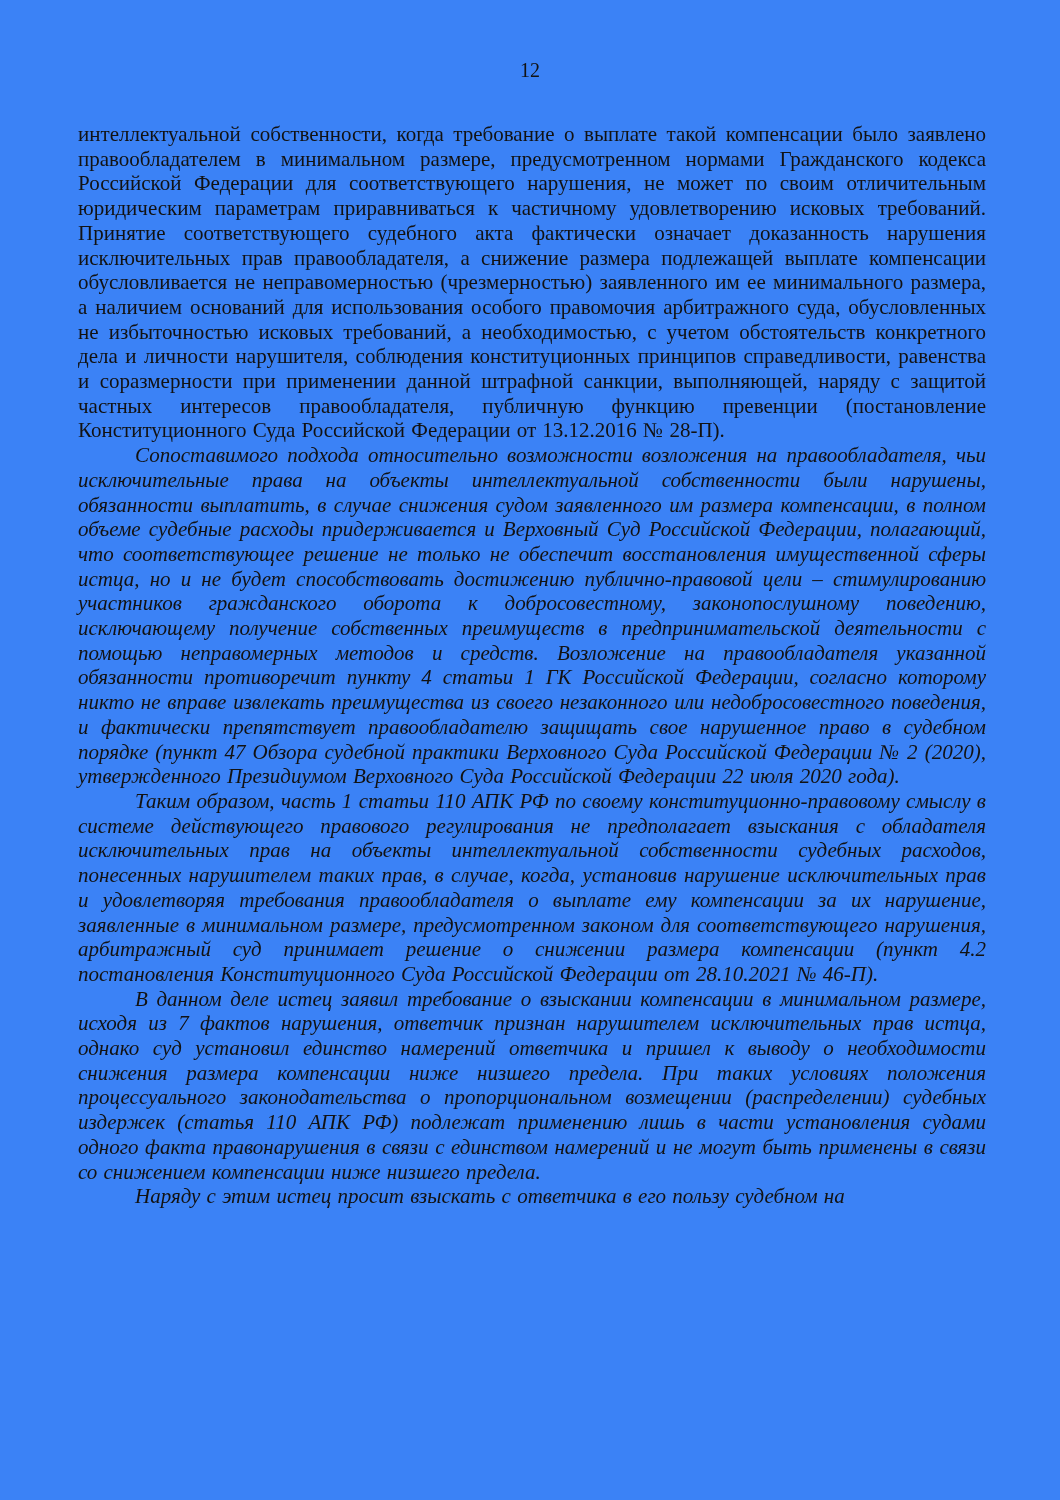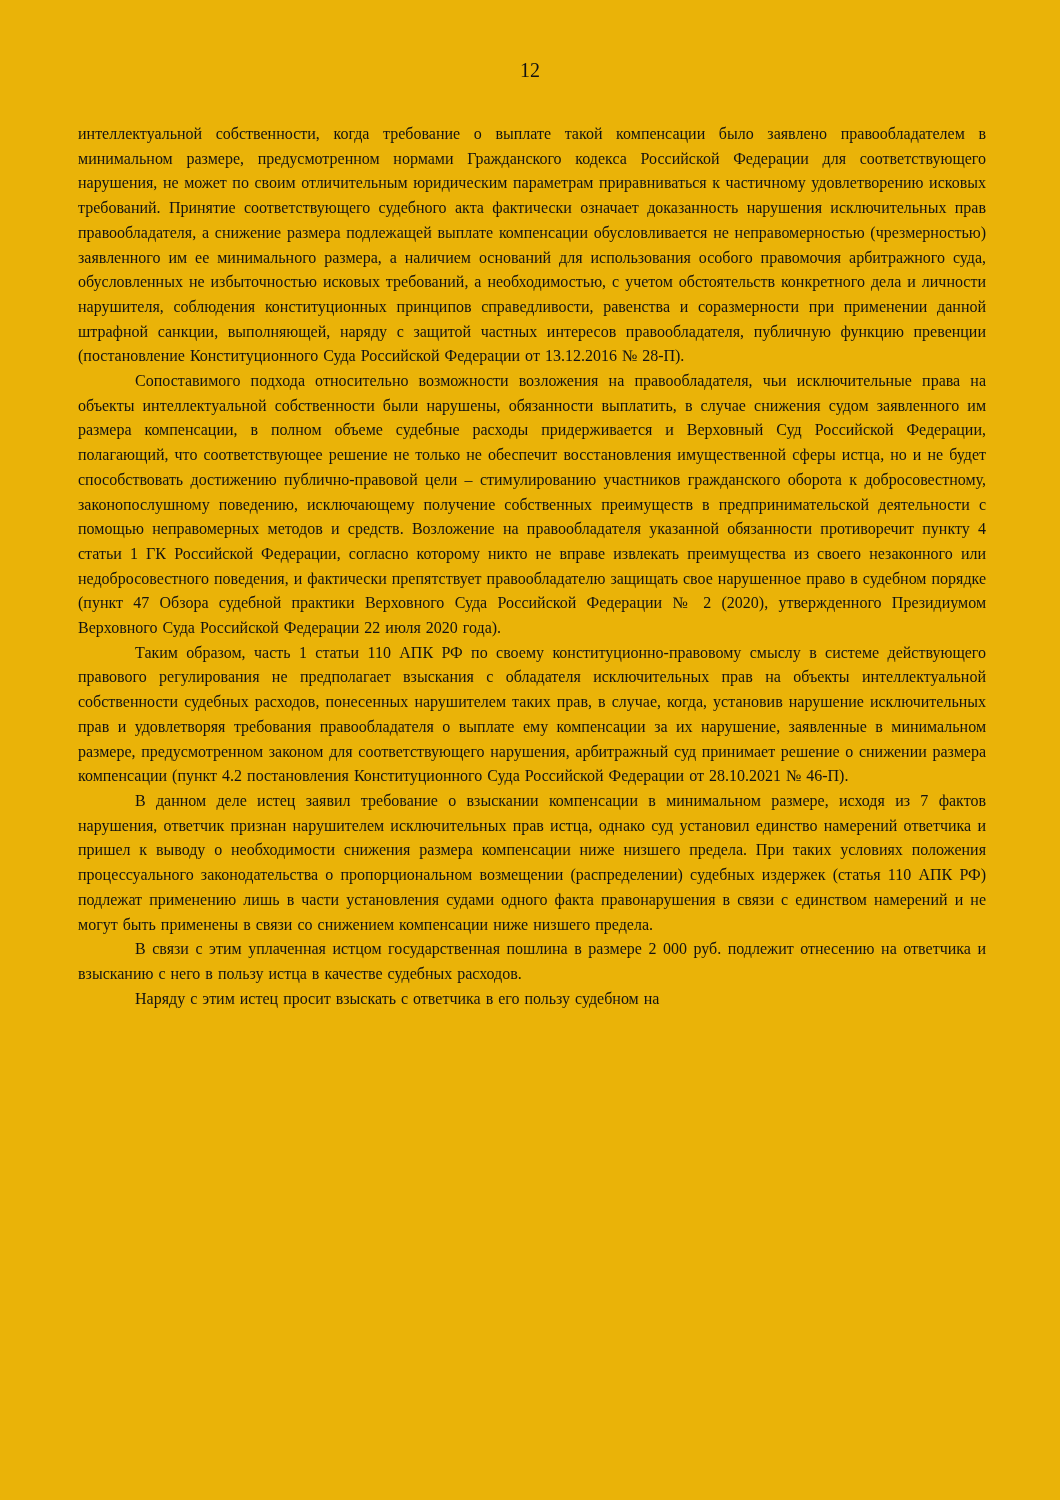--- a/index.html
+++ b/index.html
@@ -9,58 +9,58 @@
   body {
     width: 1060px;
     height: 1500px;
     background: #ffffff;
     overflow: hidden;
   }
   .page {
     position: relative;
     width: 1060px;
     height: 1500px;
-    background: #eab308;
+    background: #3b82f6;
     font-family: "Liberation Serif", "DejaVu Serif", serif;
     color: #121212;
   }
   .page-number {
     position: absolute;
     top: 58px;
     left: 0;
     width: 100%;
     text-align: center;
     font-size: 20px;
     line-height: 24px;
   }
   .text-body {
     position: absolute;
     top: 122px;
     left: 78px;
     width: 908px;
-    font-size: 16px;
+    font-size: 21px;
     line-height: 24.7px;
     text-align: justify;
   }
   .para {
     margin: 0;
     padding: 0;
     word-spacing: 1px;
   }
   .para.indented {
     text-indent: 57px;
+    font-style: italic;
   }
 </style>
 </head>
 <body>
 
 <div class="page">
   <div class="page-number">12</div>
 
   <div class="text-body">
     <p class="para">интеллектуальной собственности, когда требование о выплате такой компенсации было заявлено правообладателем в минимальном размере, предусмотренном нормами Гражданского кодекса Российской Федерации для соответствующего нарушения, не может по своим отличительным юридическим параметрам приравниваться к частичному удовлетворению исковых требований. Принятие соответствующего судебного акта фактически означает доказанность нарушения исключительных прав правообладателя, а снижение размера подлежащей выплате компенсации обусловливается не неправомерностью (чрезмерностью) заявленного им ее минимального размера, а наличием оснований для использования особого правомочия арбитражного суда, обусловленных не избыточностью исковых требований, а необходимостью, с учетом обстоятельств конкретного дела и личности нарушителя, соблюдения конституционных принципов справедливости, равенства и соразмерности при применении данной штрафной санкции, выполняющей, наряду с защитой частных интересов правообладателя, публичную функцию превенции (постановление Конституционного Суда Российской Федерации от 13.12.2016 № 28-П).</p>
     <p class="para indented">Сопоставимого подхода относительно возможности возложения на правообладателя, чьи исключительные права на объекты интеллектуальной собственности были нарушены, обязанности выплатить, в случае снижения судом заявленного им размера компенсации, в полном объеме судебные расходы придерживается и Верховный Суд Российской Федерации, полагающий, что соответствующее решение не только не обеспечит восстановления имущественной сферы истца, но и не будет способствовать достижению публично-правовой цели – стимулированию участников гражданского оборота к добросовестному, законопослушному поведению, исключающему получение собственных преимуществ в предпринимательской деятельности с помощью неправомерных методов и средств. Возложение на правообладателя указанной обязанности противоречит пункту 4 статьи 1 ГК Российской Федерации, согласно которому никто не вправе извлекать преимущества из своего незаконного или недобросовестного поведения, и фактически препятствует правообладателю защищать свое нарушенное право в судебном порядке (пункт 47 Обзора судебной практики Верховного Суда Российской Федерации № 2 (2020), утвержденного Президиумом Верховного Суда Российской Федерации 22 июля 2020 года).</p>
     <p class="para indented">Таким образом, часть 1 статьи 110 АПК РФ по своему конституционно-правовому смыслу в системе действующего правового регулирования не предполагает взыскания с обладателя исключительных прав на объекты интеллектуальной собственности судебных расходов, понесенных нарушителем таких прав, в случае, когда, установив нарушение исключительных прав и удовлетворяя требования правообладателя о выплате ему компенсации за их нарушение, заявленные в минимальном размере, предусмотренном законом для соответствующего нарушения, арбитражный суд принимает решение о снижении размера компенсации (пункт 4.2 постановления Конституционного Суда Российской Федерации от 28.10.2021 № 46-П).</p>
     <p class="para indented">В данном деле истец заявил требование о взыскании компенсации в минимальном размере, исходя из 7 фактов нарушения, ответчик признан нарушителем исключительных прав истца, однако суд установил единство намерений ответчика и пришел к выводу о необходимости снижения размера компенсации ниже низшего предела. При таких условиях положения процессуального законодательства о пропорциональном возмещении (распределении) судебных издержек (статья 110 АПК РФ) подлежат применению лишь в части установления судами одного факта правонарушения в связи с единством намерений и не могут быть применены в связи со снижением компенсации ниже низшего предела.</p>
-    <p class="para indented">В связи с этим уплаченная истцом государственная пошлина в размере 2 000 руб. подлежит отнесению на ответчика и взысканию с него в пользу истца в качестве судебных расходов.</p>
     <p class="para indented">Наряду с этим истец просит взыскать с ответчика в его пользу судебном на</p>
   </div>
 </div>
 
 </body></html>

